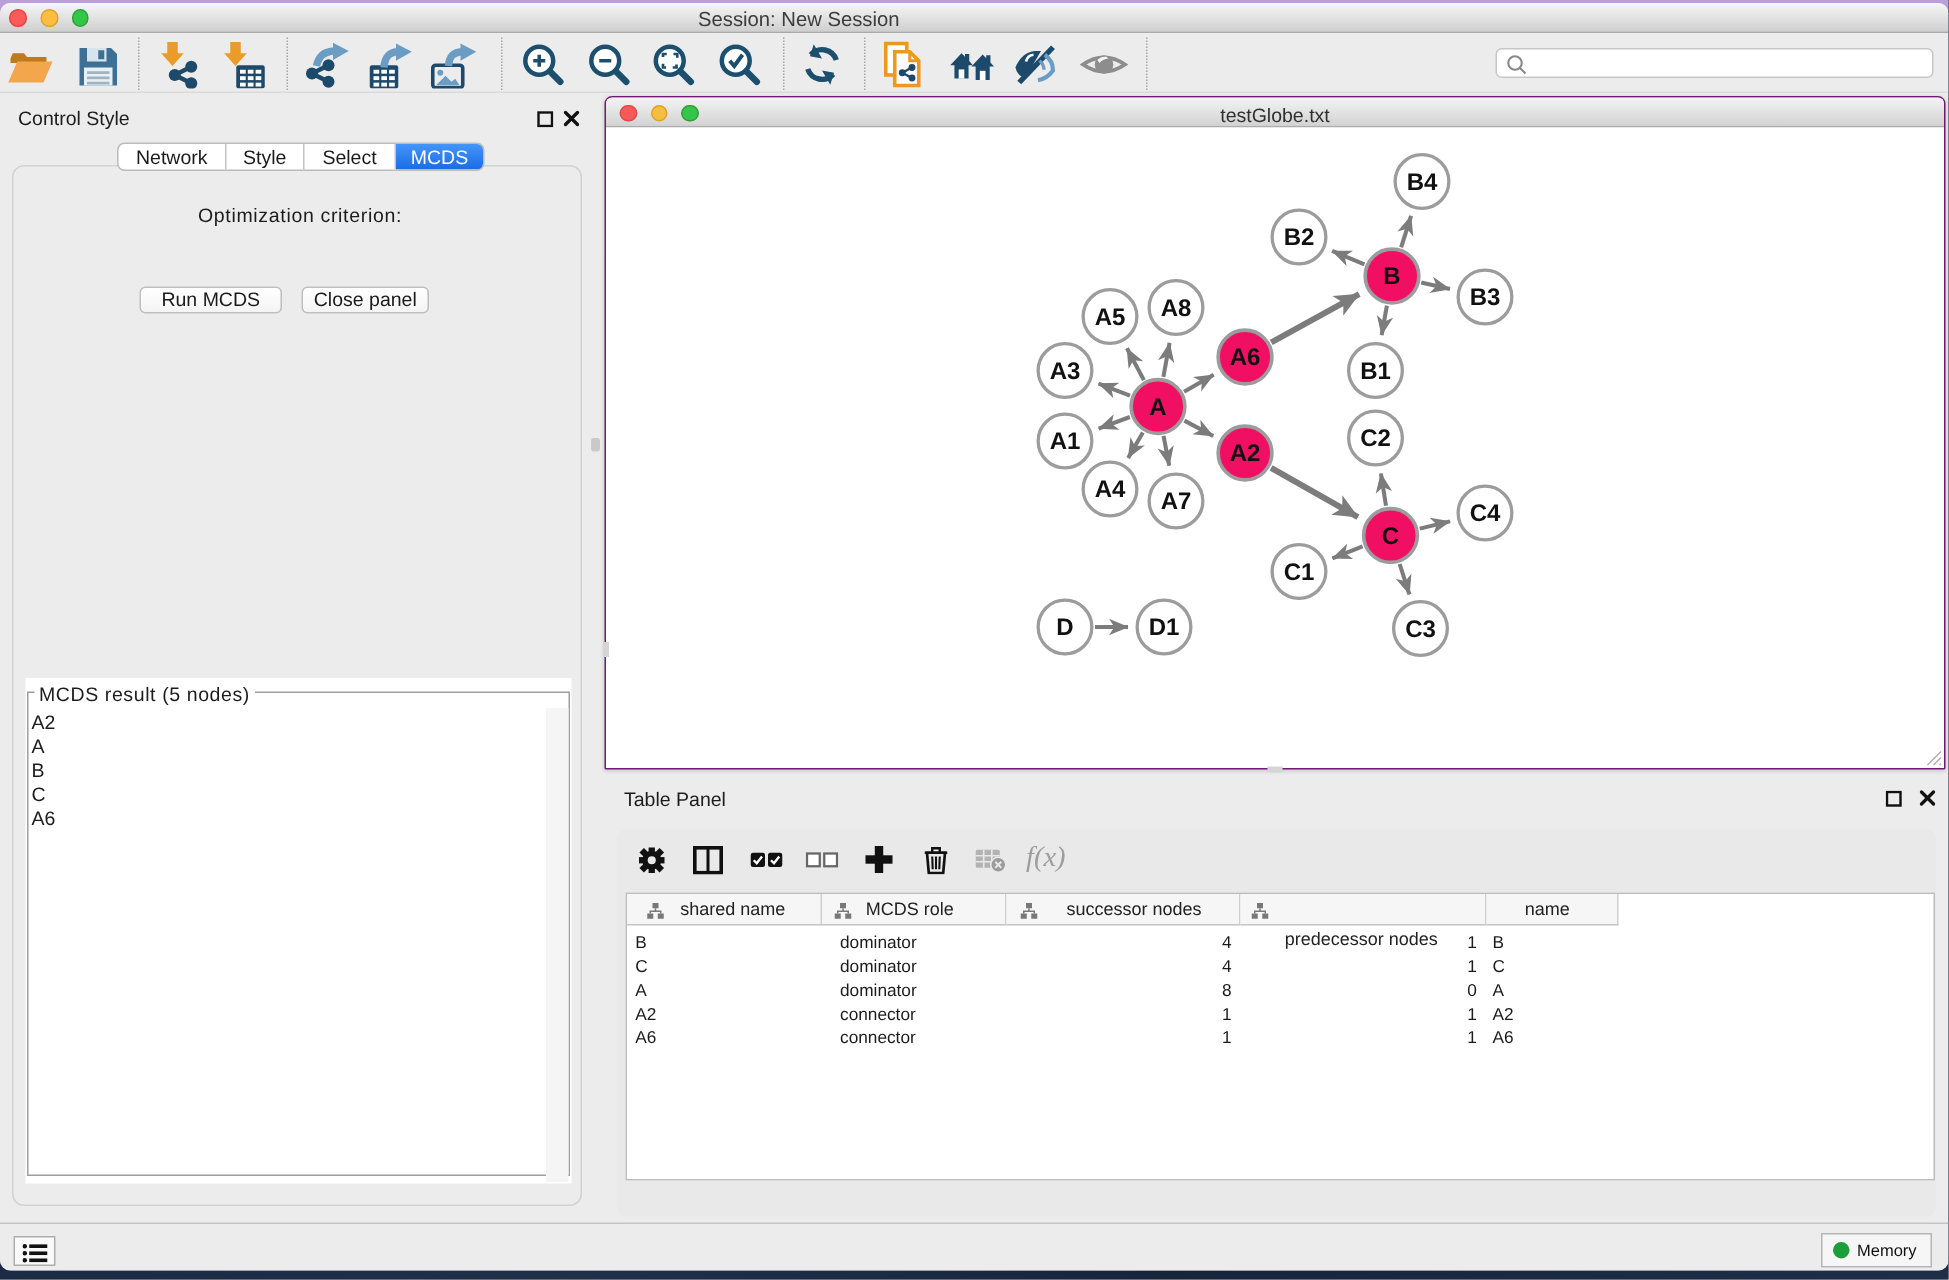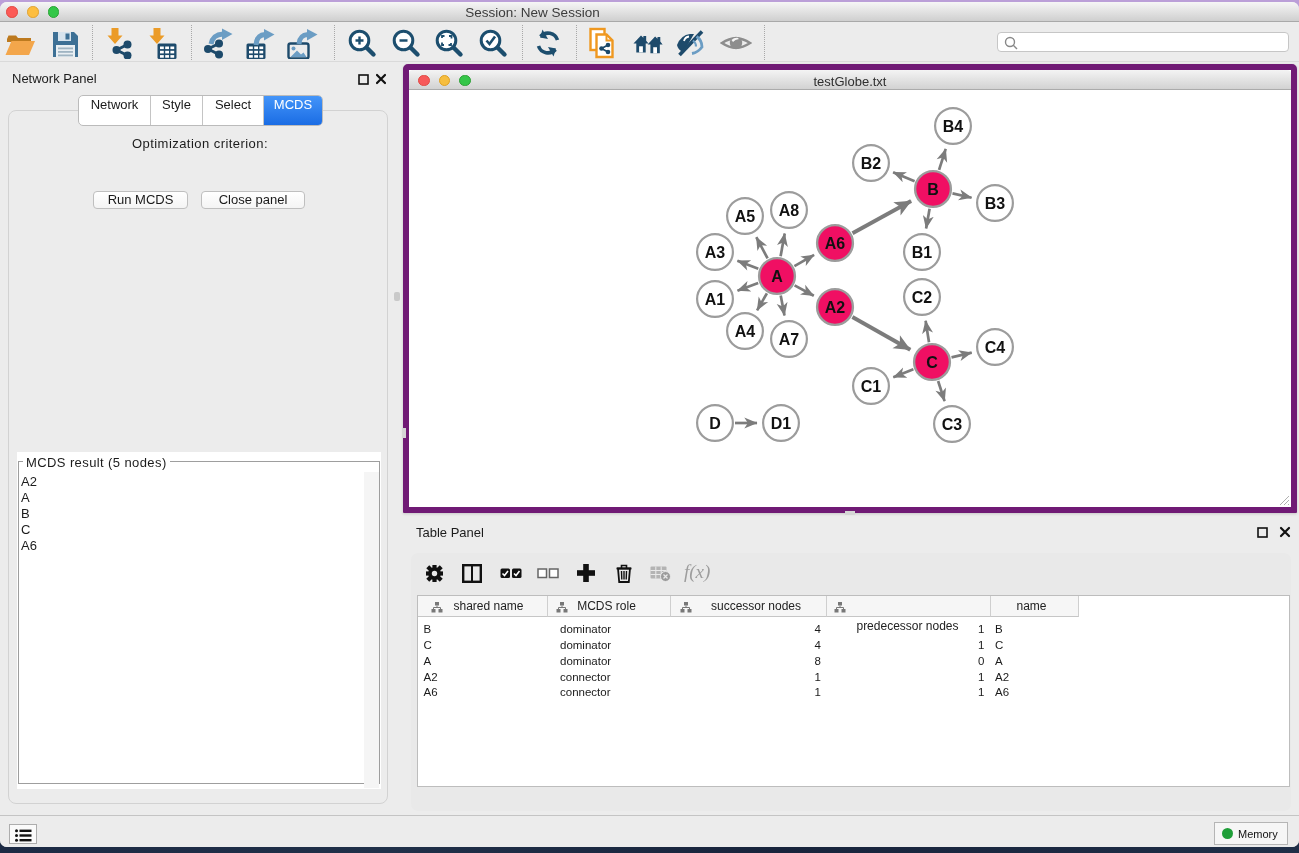--- a/index.html
+++ b/index.html
@@ -23,21 +23,21 @@
 
 .ptitle { font-size:13px; color:#1c1c1c; }
 .winbtn { position:absolute; }
 .tabgrp { position:absolute; display:flex; background:#fff; border:1px solid #bbb; border-radius:5px; overflow:hidden; }
 .tabgrp .seg { font-size:13px; color:#1a1a1a; text-align:center; line-height:17px; border-right:1px solid #c4c4c4; }
 .tabgrp .seg:last-child { border-right:none; }
 .tabgrp .sel { background:linear-gradient(#4495f9,#1a6ce4); color:#fff; }
 .roundpanel { position:absolute; border:1px solid #d2d2d2; border-radius:8px; }
 .btn { position:absolute; background:linear-gradient(#ffffff,#f4f4f4); border:1px solid #bfbfbf; border-radius:4px; font-size:13px; color:#1a1a1a; text-align:center; }
 
-#netwin { position:absolute; left:403px; top:64px; width:894px; height:449px; background:#fff; border:6px solid #701a75; border-radius:5px 5px 1px 1px; box-shadow:0 1px 3px rgba(0,0,0,0.16); }
+#netwin { position:absolute; left:403px; top:64px; width:894px; height:449px; background:#fff; border:1px solid #701a75; border-radius:5px 5px 1px 1px; box-shadow:0 1px 3px rgba(0,0,0,0.16); }
 #nettitle { position:absolute; left:0; top:0; width:100%; height:20px; background:linear-gradient(#f4f4f4,#d2d2d2); border-bottom:1px solid #ababab; border-radius:4px 4px 0 0; }
 .nlight { position:absolute; top:4.5px; width:11.5px; height:11.5px; border-radius:50%; }
 
 #tbl { position:absolute; left:417px; top:595px; width:873px; height:192px; background:#fff; border:1px solid #bdbdbd; }
 .th { position:absolute; top:0; height:21px; background:#f6f6f6; border-right:1px solid #cfcfcf; border-bottom:1px solid #c6c6c6; font-size:12px; color:#222; }
 .td { position:absolute; font-size:11.5px; color:#1b1b1b; height:16px; line-height:16px; }
 
 #btabs { position:absolute; left:672px; top:789px; display:flex; background:#fff; border:1px solid #bdbdbd; border-radius:5px; overflow:hidden; height:21px; }
 #btabs .seg { font-size:13px; color:#1a1a1a; text-align:center; line-height:19px; border-right:1px solid #c4c4c4; }
 #btabs .seg:last-child { border-right:none; }
@@ -189,38 +189,38 @@
 <circle cx="16" cy="16" r="6.2" fill="#8d8d8d"></circle>
           <path d="M11.5 13 Q 14 10.5 17.5 10.8 L 19 12 Q 15 12.5 13 15 Z" fill="#f5f5f5"></path>
         </svg>
   <div id="search">
           <svg width="18" height="18" style="position:absolute;left:4px;top:1px" viewBox="0 0 18 18">
             <circle cx="8" cy="8" r="4.5" fill="none" stroke="#888" stroke-width="1.4"></circle>
             <line x1="11.3" y1="11.3" x2="15" y2="15" stroke="#888" stroke-width="1.4"></line>
           </svg>
         </div>
 
-  <div class="abs ptitle" style="left:12px;top:71px;">Network Panel</div>
+  <div class="abs ptitle" style="left:12px;top:71px;">Control Style</div>
   <svg class="winbtn" style="left:358px;top:74px" width="11" height="11" viewBox="0 0 11 11">
           <rect x="1" y="1" width="9" height="9" fill="none" stroke="#111" stroke-width="1.6"></rect>
         </svg>
   <svg class="winbtn" style="left:375px;top:73px" width="12" height="12" viewBox="0 0 12 12">
           <path d="M2 2 L10 10 M10 2 L2 10" stroke="#111" stroke-width="2.2" stroke-linecap="round"></path>
         </svg>
   <div class="roundpanel" style="left:8px;top:110px;width:380px;height:694px;"></div>
-  <div class="tabgrp" style="left:78px;top:95px;height:31px;">
+  <div class="tabgrp" style="left:78px;top:95px;height:19px;">
     <div class="seg" style="width:72px">Network</div>
     <div class="seg" style="width:52px">Style</div>
     <div class="seg" style="width:61px">Select</div>
     <div class="seg sel" style="width:58px">MCDS</div>
   </div>
   <div class="abs ptitle" style="left:0;top:136px;width:400px;text-align:center;letter-spacing:0.45px;">Optimization criterion:</div>
 
   <div class="btn" style="left:93px;top:191px;width:95px;height:18px;line-height:16px;">Run MCDS</div>
-  <div class="btn" style="left:201px;top:191px;width:104px;height:18px;line-height:16px;">Close panel</div>
+  <div class="btn" style="left:201px;top:191px;width:85px;height:18px;line-height:16px;">Close panel</div>
 
   <div class="abs" style="left:17px;top:452px;width:364px;height:337px;background:#fff;"></div>
   <div class="abs" style="left:17.5px;top:461px;width:362px;height:323px;border:1px solid #9e9e9e;"></div>
   <div class="abs" style="left:364px;top:472px;width:15px;height:316px;background:#f5f5f5;"></div>
   <div class="abs ptitle" style="left:23px;top:455px;background:#fff;padding:0 3px;letter-spacing:0.4px;">MCDS result (5 nodes)</div>
   <div class="abs ptitle" style="left:21px;top:474px;line-height:16px;">A2<br>A<br>B<br>C<br>A6</div>
 
   <div class="abs" style="left:394px;top:292px;width:6px;height:9px;background:#c9c9c9;border-radius:2px;"></div>
 
   <div id="netwin">

